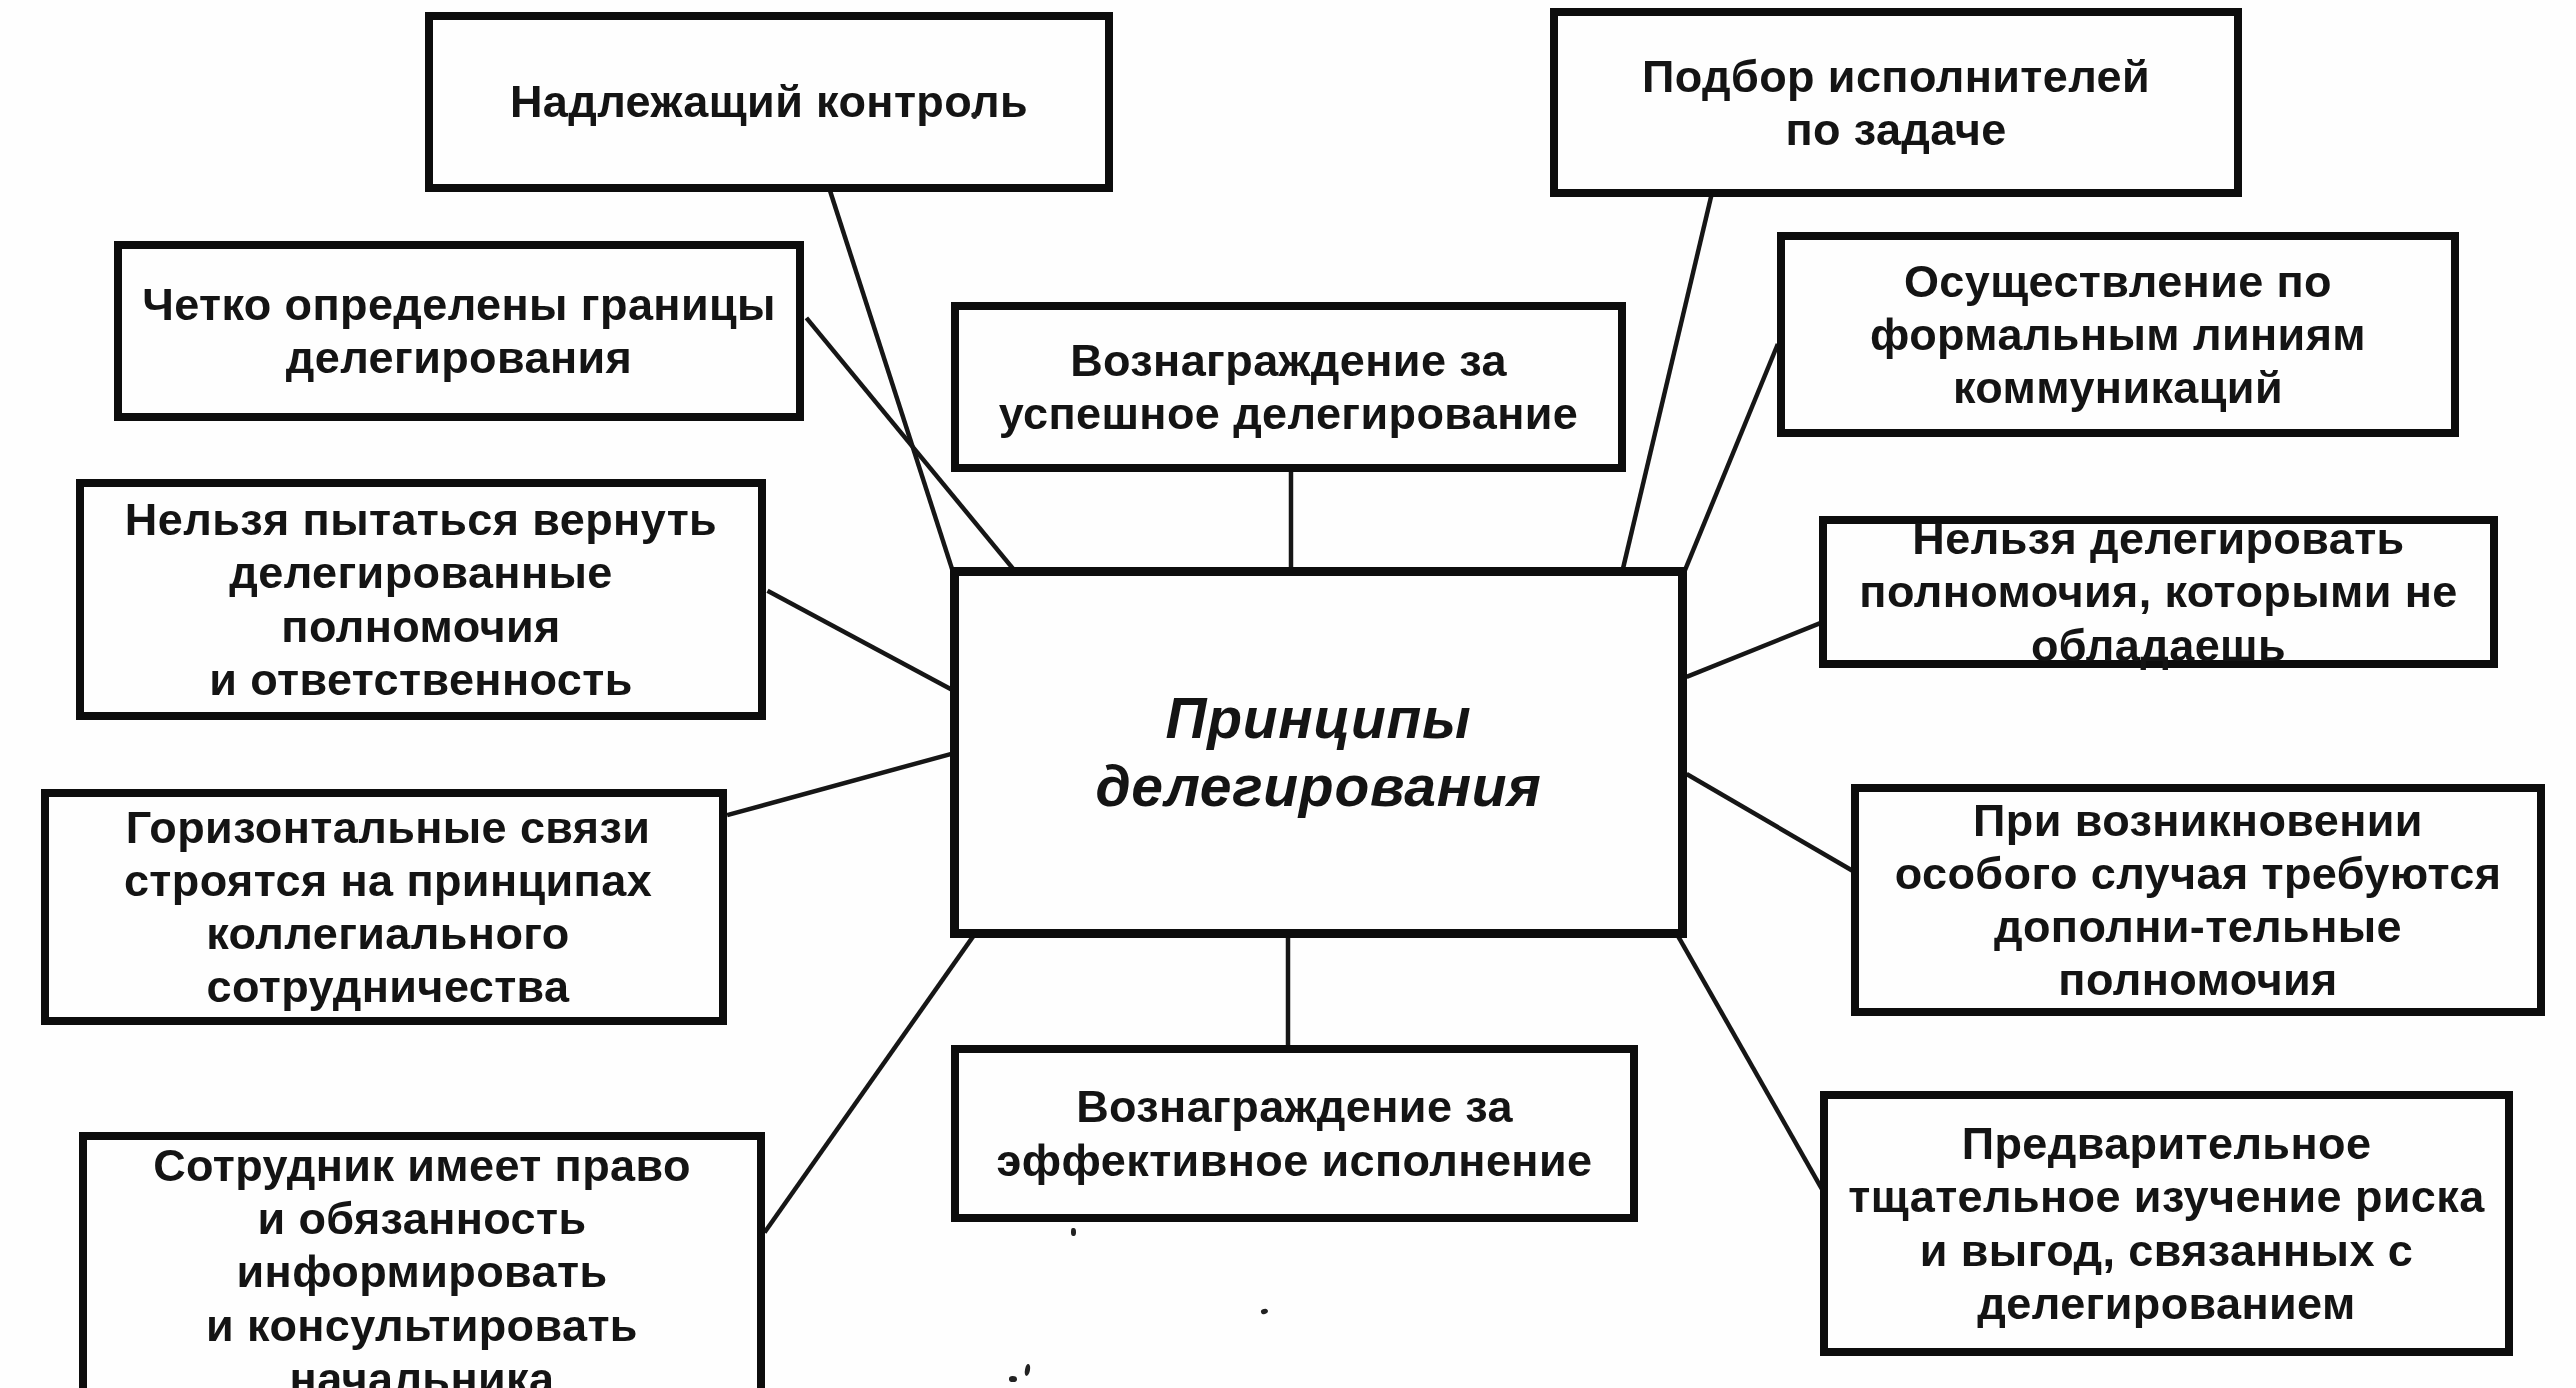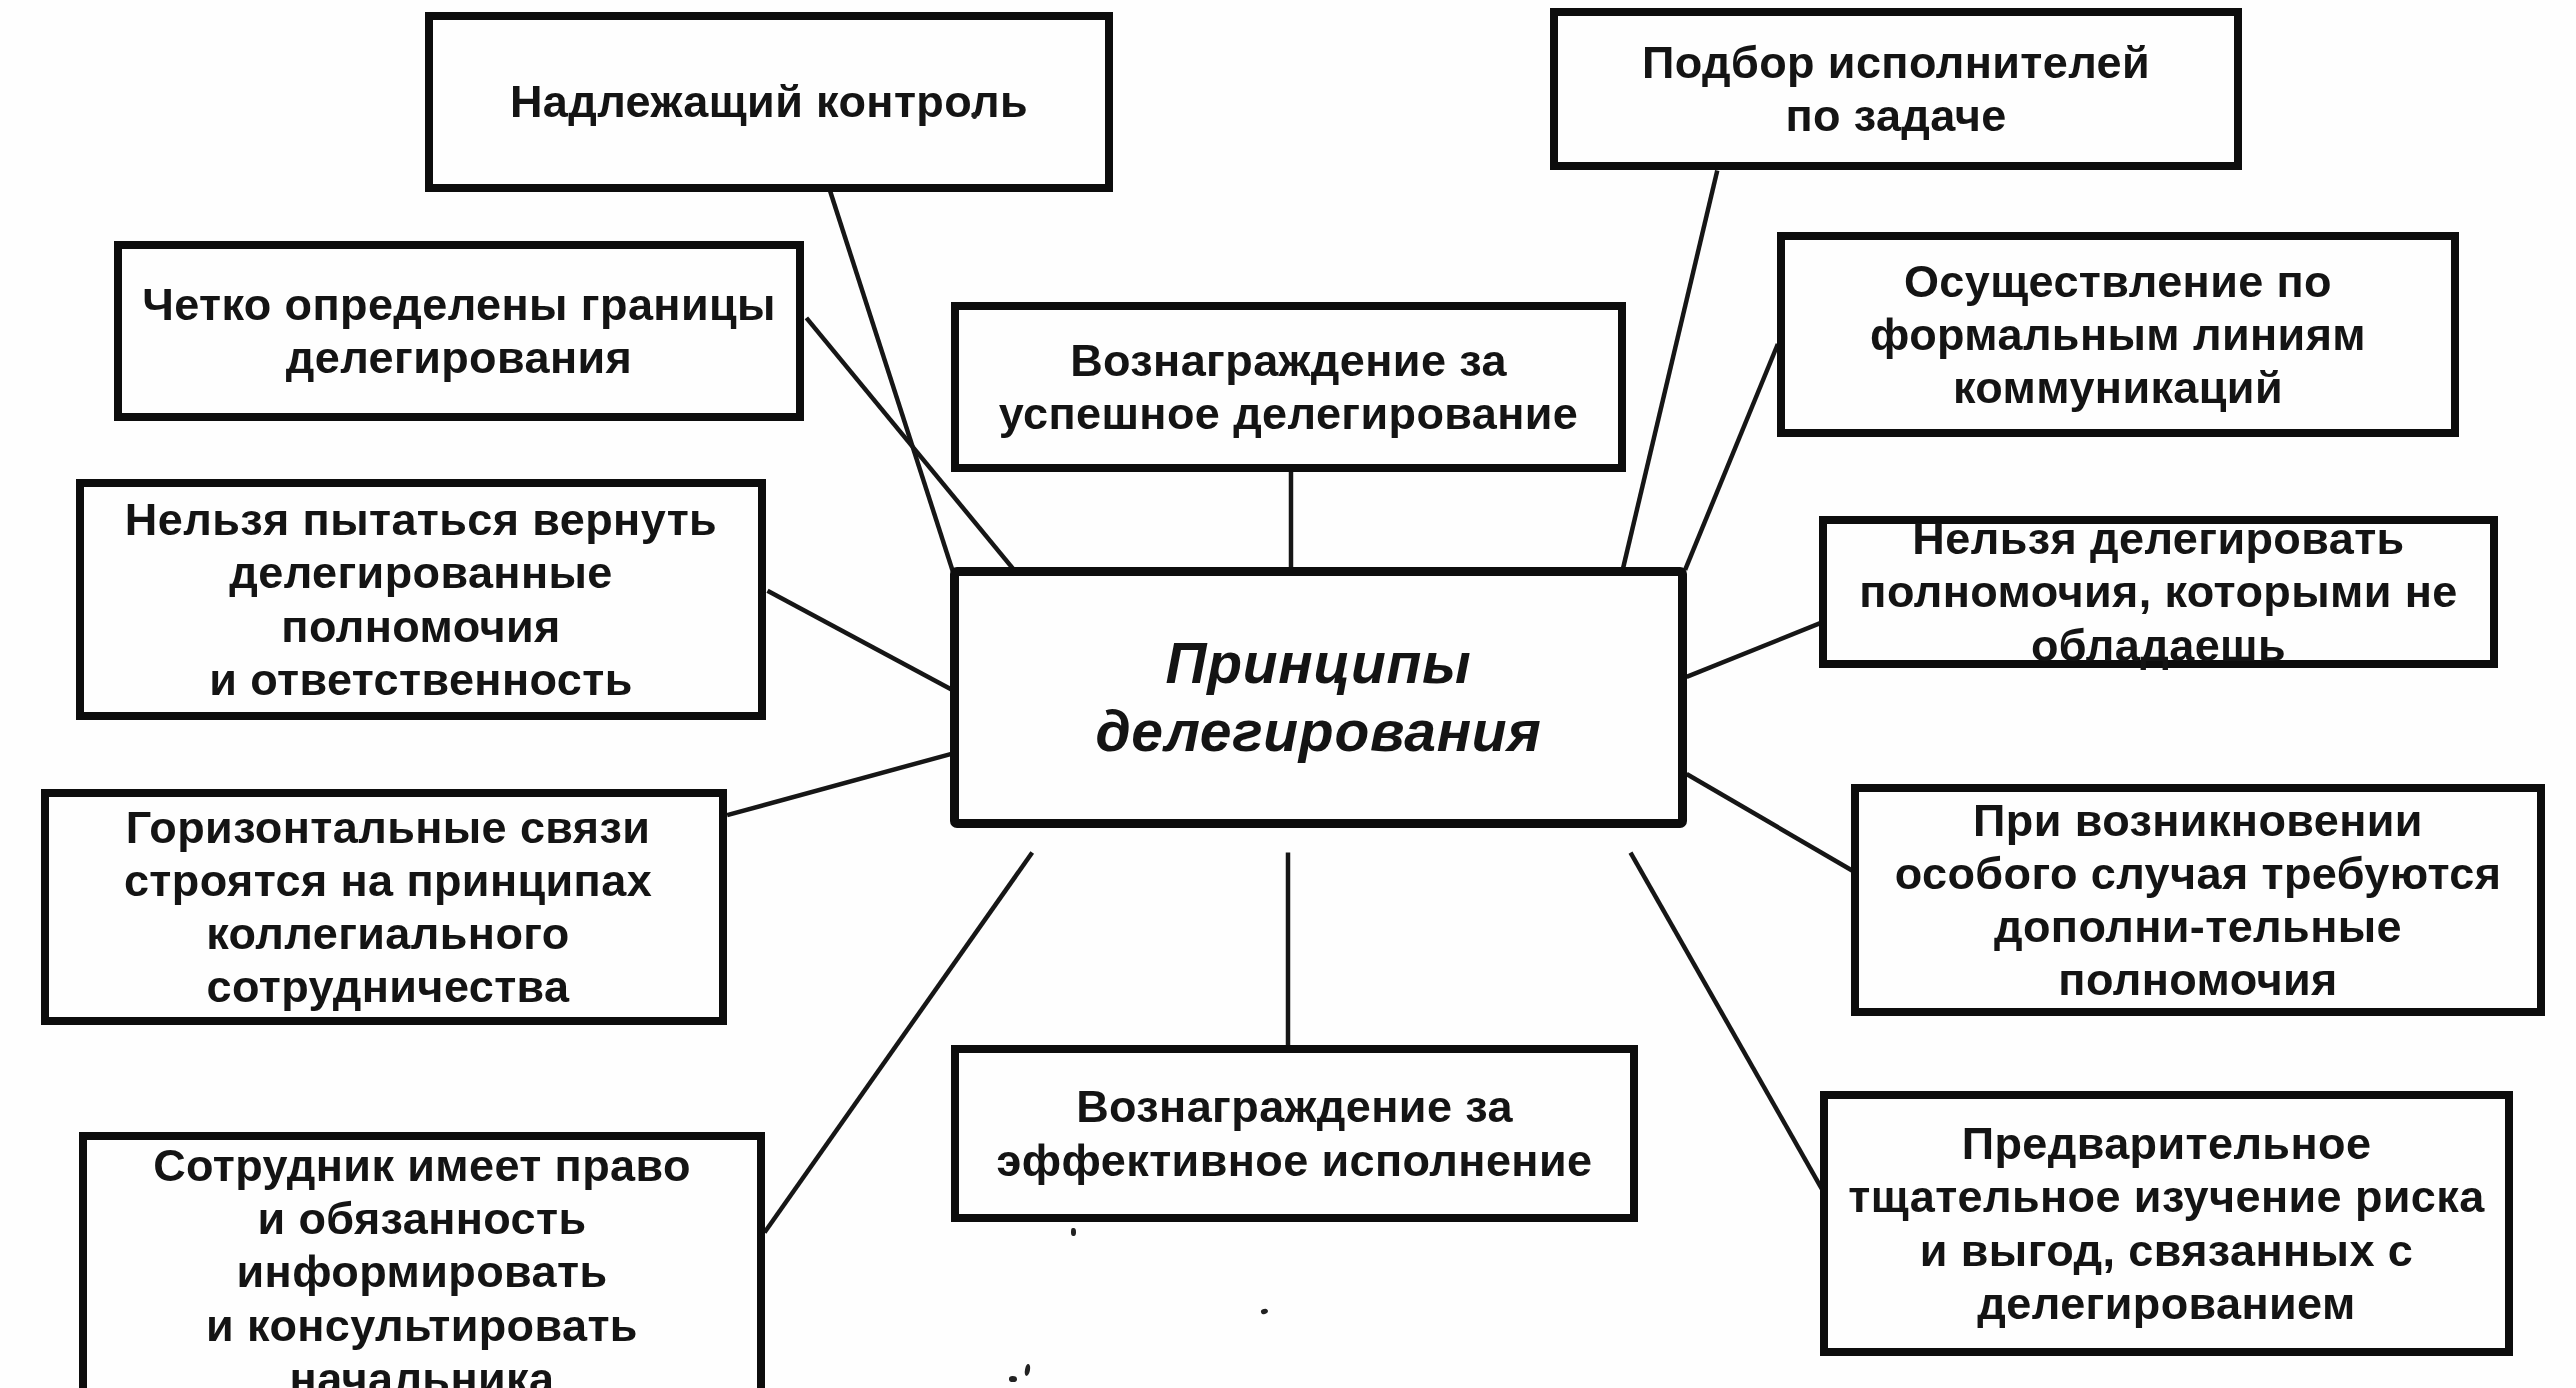--- a/index.html
+++ b/index.html
@@ -44,26 +44,26 @@
   }
   .node.center-node {
     font-size: 57px;
     font-style: italic;
     font-weight: 700;
     letter-spacing: 0.7px;
     border-width: 9px;
   }
   
   .n-control   { left:  425px; top:   12px; width: 688px; height: 180px; }
-  .n-selection { left: 1550px; top:   8.2px; width: 692px; height: 162px; }
+  .n-selection { left: 1550px; top:   8.2px; width: 692px; height: 189px; }
   .n-bounds    { left:  114px; top:  241px; width: 690px; height: 180px; }
   .n-reward-d  { left: 951px; top:  302px; width: 675px; height: 170px; }
   .n-formal    { left: 1777px; top:  232px; width: 682px; height: 205px; }
   .n-noreturn  { left:  76px; top:  479px; width: 690px; height: 241px; }
-  .n-center    { left: 950px; top:  567px; width: 737px; height: 261px; border-radius: 7px; }
+  .n-center    { left: 950px; top:  567px; width: 737px; height: 371px; }
   .n-unowned   { left: 1819px; top:  516px; width: 679px; height: 152px; }
   .n-horiz     { left:   41px; top: 789px; width: 686px; height: 236px; padding-left: 8px; }
   .n-special   { left: 1851px; top: 784px; width: 694px; height: 232px; }
   .n-reward-e  { left: 951px; top: 1045px; width: 687px; height: 177px; }
   .n-inform    { left:  79px; top: 1132px; width: 686px; height: 280px; }
   .n-risk      { left: 1820px; top: 1091px; width: 693px; height: 265px; text-align: center; }
 
   .speck {
     position: absolute;
     background: #222;

